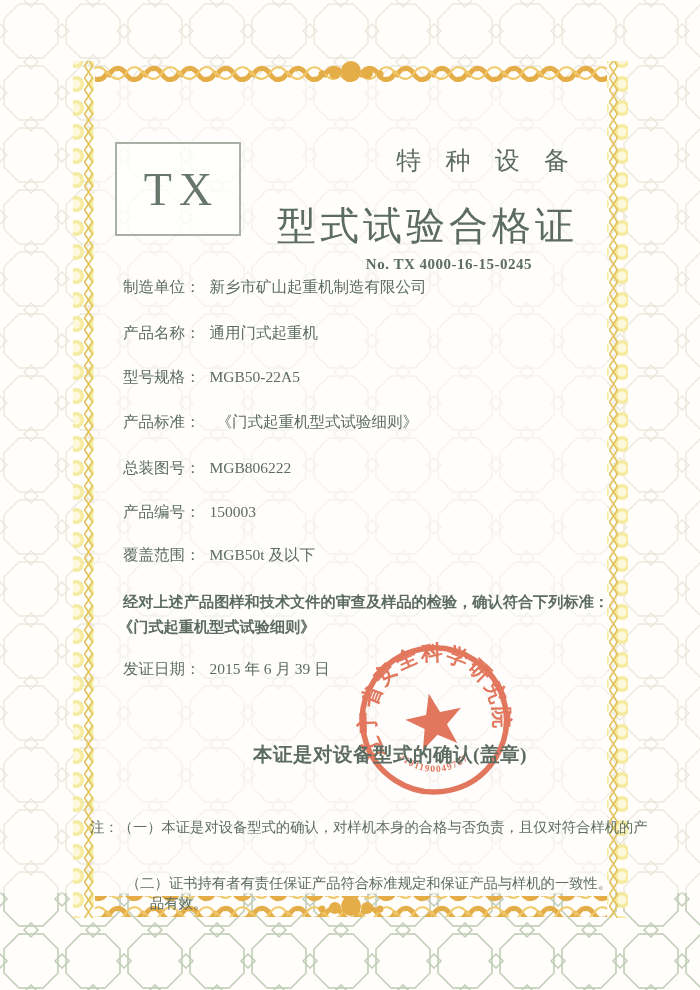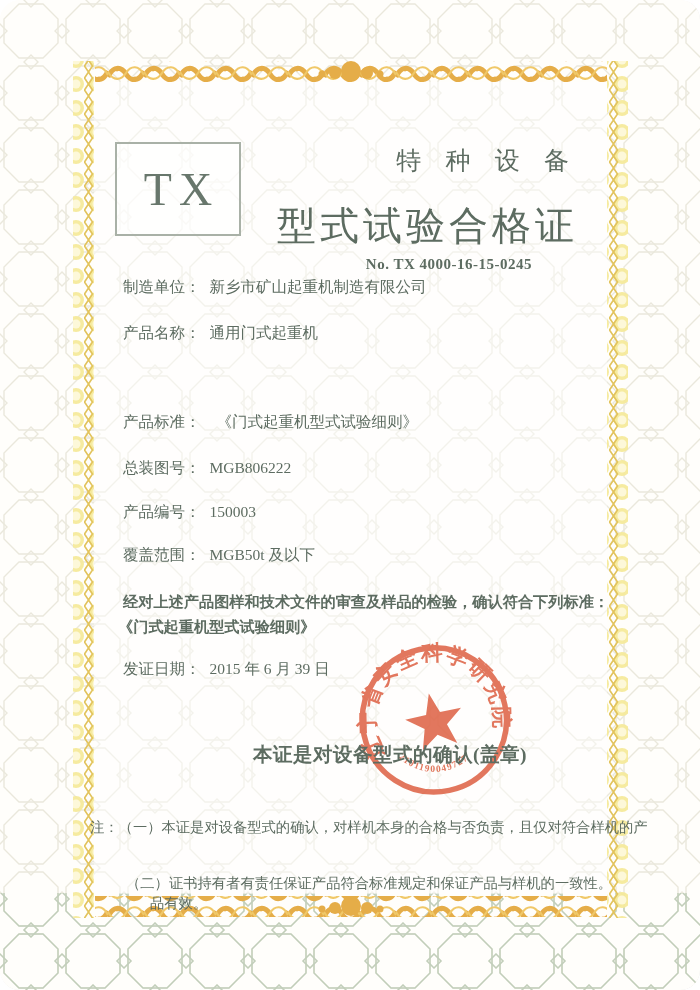--- a/index.html
+++ b/index.html
@@ -2,21 +2,20 @@
 <html><head>
 <meta charset="utf-8">
 <style>
   html,body{margin:0;padding:0;background:#ffffff;}
   .page{
     position:relative;width:700px;height:990px;overflow:hidden;
     background:#fffefb;
     font-family:"Liberation Serif","DejaVu Serif",serif;
     color:#5d6c61;
     box-shadow:inset -3px -3px 4px rgba(0,0,0,.10);
-    border-radius:20px;
   }
   .bg-svg{position:absolute;left:0;top:0;}
   .tx-box{
     position:absolute;left:115px;top:142px;width:126px;height:94px;
     border:2px solid #a9b1a7;background:rgba(255,255,255,.55);
     display:flex;align-items:center;justify-content:center;
     font-size:46px;letter-spacing:7px;color:#68776c;padding-left:7px;box-sizing:border-box;
   }
   .header{position:absolute;left:252px;top:144px;width:326px;text-align:right;}
   .category{font-size:25px;letter-spacing:9px;margin-left:9px;white-space:nowrap;}
@@ -103,20 +102,23 @@
     <div class="title">型式试验合格证</div>
     <div class="cert-no">No. TX 4000-16-15-0245</div>
   </div>
 
   <div class="row" style="top:277px">
     <span class="lbl">制造单位：</span><span>新乡市矿山起重机制造有限公司</span>
   </div>
   <div class="row" style="top:323px">
     <span class="lbl">产品名称：</span><span>通用门式起重机</span>
   </div>
+  <div class="row" style="top:367px">
+    <span class="lbl">型号规格：</span><span>MGB50-22A5</span>
+  </div>
   <div class="row" style="top:412px">
     <span class="lbl" style="margin-right:16px">产品标准：</span><span>《门式起重机型式试验细则》</span>
   </div>
   <div class="row" style="top:458px">
     <span class="lbl">总装图号：</span><span>MGB806222</span>
   </div>
   <div class="row" style="top:502px">
     <span class="lbl">产品编号：</span><span>150003</span>
   </div>
   <div class="row" style="top:545px">

